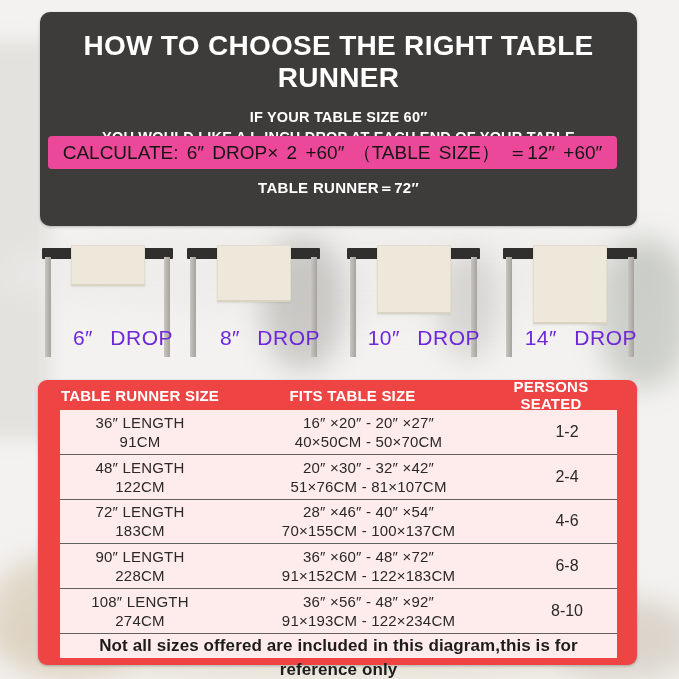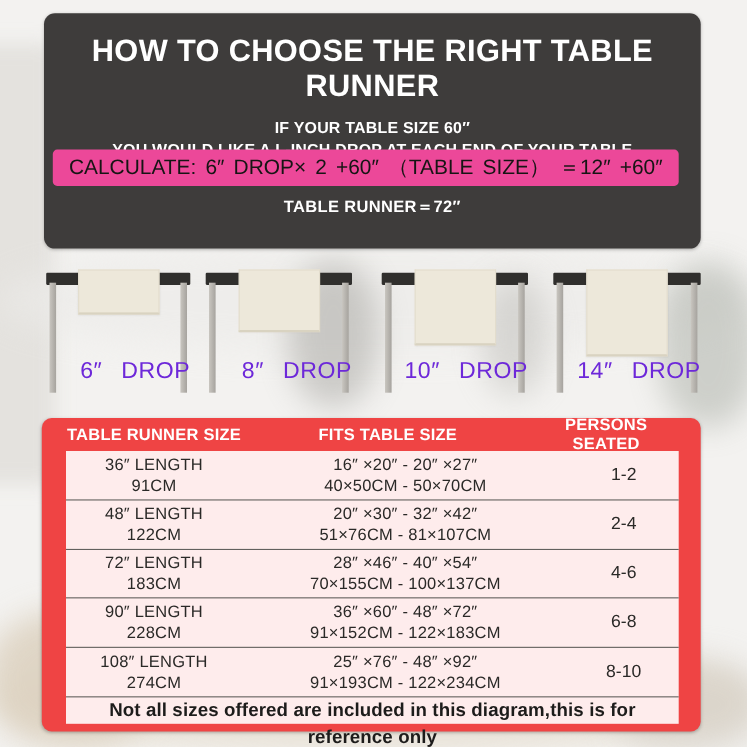--- a/index.html
+++ b/index.html
@@ -204,21 +204,21 @@
       </div>
       <div class="c c3 persons">6-8</div>
     </div>
 
     <div class="sz-row">
       <div class="c c1">
         <div class="ln">108″ LENGTH</div>
         <div class="ln">274CM</div>
       </div>
       <div class="c c2">
-        <div class="ln">25″ ×76″ - 48″ ×92″</div>
+        <div class="ln">36″ ×56″ - 48″ ×92″</div>
         <div class="ln">91×193CM - 122×234CM</div>
       </div>
       <div class="c c3 persons">8-10</div>
     </div>
 
     <div class="sz-note">Not all sizes offered are included in this diagram,this is for reference only</div>
   </div>
 </section>
 
 </body></html>

